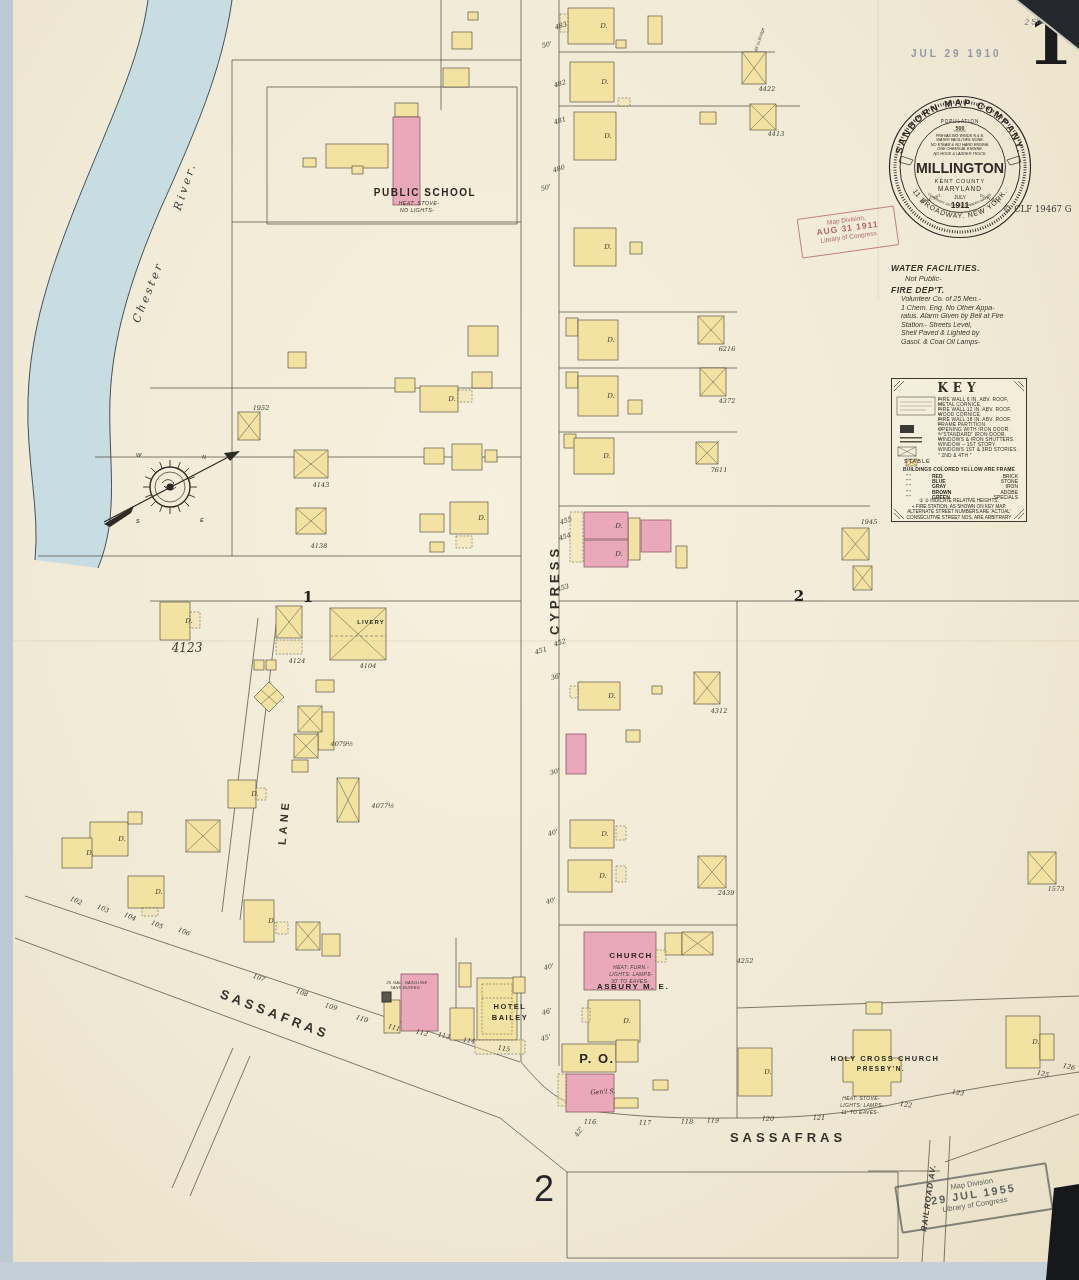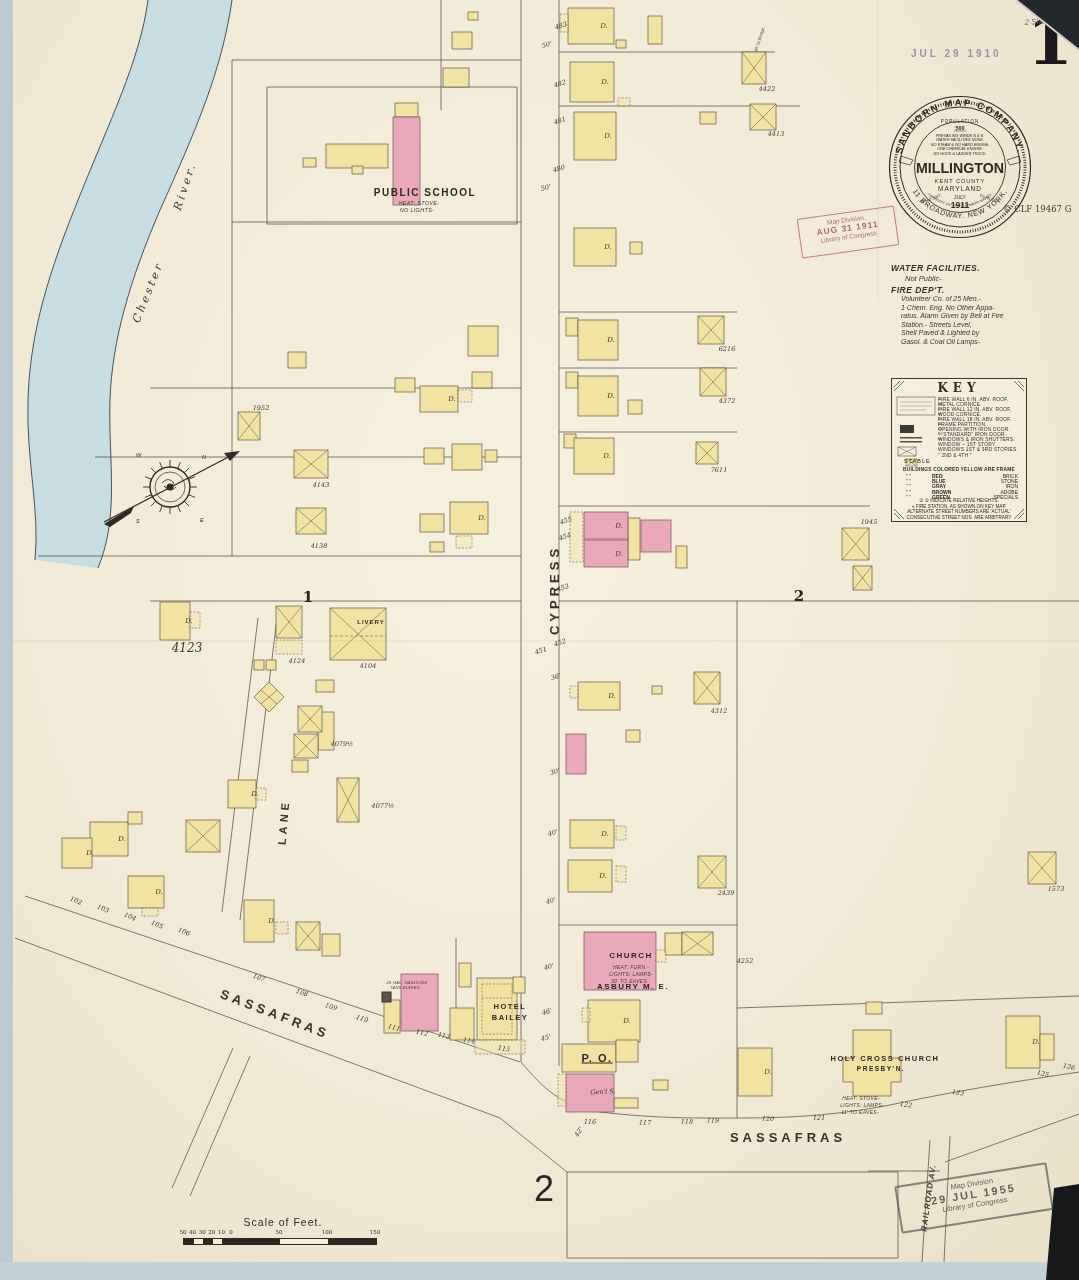--- a/index.html
+++ b/index.html
@@ -324,21 +324,21 @@
       <span class="ml bnote" style="left: 406px; top: 204px; font-size: 5.5px;">HEAT: STOVE-</span>
       <span class="ml bnote" style="left: 404px; top: 211px; font-size: 5.5px;">NO LIGHTS-</span>
       <span class="ml bnamesm" style="left: 358px; top: 622px; font-size: 6px;">LIVERY</span>
       <span class="ml bname" style="left: 620px; top: 987px; font-size: 8px;">ASBURY M. E.</span>
       <span class="ml bname" style="left: 618px; top: 956px; font-size: 8px;">CHURCH</span>
       <span class="ml bnote" style="left: 618px; top: 967px; font-size: 5px;">HEAT: FURN.-</span>
       <span class="ml bnote" style="left: 618px; top: 974px; font-size: 5px;">LIGHTS: LAMPS-</span>
       <span class="ml bnote" style="left: 617px; top: 981px; font-size: 5px;">30' TO EAVES-</span>
       <span class="ml bname" style="left: 497px; top: 1007px; font-size: 7.5px;">HOTEL</span>
       <span class="ml bname" style="left: 497px; top: 1018px; font-size: 7.5px;">BAILEY</span>
-      <span class="ml bname" style="left: 584px; top: 1058px; font-size: 11px; text-decoration: underline;">P. O.</span>
+      <span class="ml bname" style="left: 584px; top: 1058px; font-size: 13px;">P. O.</span>
       <span class="ml dlbl" style="left: 590px; top: 1092px; font-size: 6.5px; transform: translate(-50%, -50%) rotate(-3deg);">Gen'l S.</span>
       <span class="ml bname" style="left: 872px; top: 1059px; font-size: 7.5px;">HOLY CROSS CHURCH</span>
       <span class="ml bname" style="left: 868px; top: 1069px; font-size: 6.5px;">PRESBY'N.</span>
       <span class="ml bnote" style="left: 848px; top: 1098px; font-size: 5px;">HEAT: STOVE-</span>
       <span class="ml bnote" style="left: 849px; top: 1105px; font-size: 5px;">LIGHTS: LAMPS-</span>
       <span class="ml bnote" style="left: 847px; top: 1112px; font-size: 5px;">11' TO EAVES-</span>
       <span class="ml bnote" style="left: 394px; top: 983px; font-size: 4px;">25 GAL. GASOLINE</span>
       <span class="ml bnote" style="left: 392px; top: 988px; font-size: 4px;">TANK BURIED</span>
       <span class="ml hand" style="left: 747px; top: 40px; font-size: 4.5px; transform: translate(-50%, -50%) rotate(-72deg);">48' to Bridge</span>
       <span class="ml num" style="left: 754px; top: 89px; font-size: 6.5px;">4422</span>
@@ -553,39 +553,20 @@
       </div>
     </div>
     <div class="k-foot">
       <div class="k-f">① ② INDICATE RELATIVE HEIGHTS.</div>
       <div class="k-f">+  FIRE STATION, AS SHOWN ON KEY MAP.</div>
       <div class="k-f">ALTERNATE STREET NUMBERS ARE 'ACTUAL'</div>
       <div class="k-f">CONSECUTIVE STREET NOS. ARE ARBITRARY</div>
     </div>
   </div>
 
-  <div id="scalebar">
-    <div class="sb-title">Scale of Feet.</div>
-    <span class="tick" style="left:20px">50</span>
-    <span class="tick" style="left:29.6px">40</span>
-    <span class="tick" style="left:39.2px">30</span>
-    <span class="tick" style="left:48.8px">20</span>
-    <span class="tick" style="left:58.4px">10</span>
-    <span class="tick" style="left:68px">0</span>
-    <span class="tick" style="left:116px">50</span>
-    <span class="tick" style="left:164px">100</span>
-    <span class="tick" style="left:212px">150</span>
-    <div class="bar">
-      <div class="seg" style="left:0;width:9.6px"></div>
-      <div class="seg" style="left:19.2px;width:9.6px"></div>
-      <div class="seg" style="left:38.4px;width:9.6px"></div>
-      <div class="seg" style="left:48px;width:48px"></div>
-      <div class="seg" style="left:144px;width:48px"></div>
-    </div>
-  </div>
 
   <div id="stamp-black" class="stampbox">
     <div class="s1">Map Division</div>
     <div class="s2">29 JUL 1955</div>
     <div class="s3">Library of Congress</div>
   </div>
 
 </div>
 
 <div id="edge-left" class="edge"></div>

